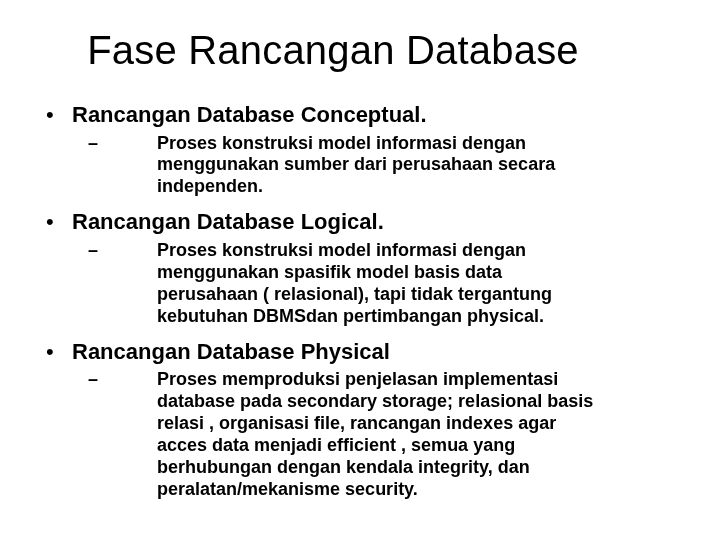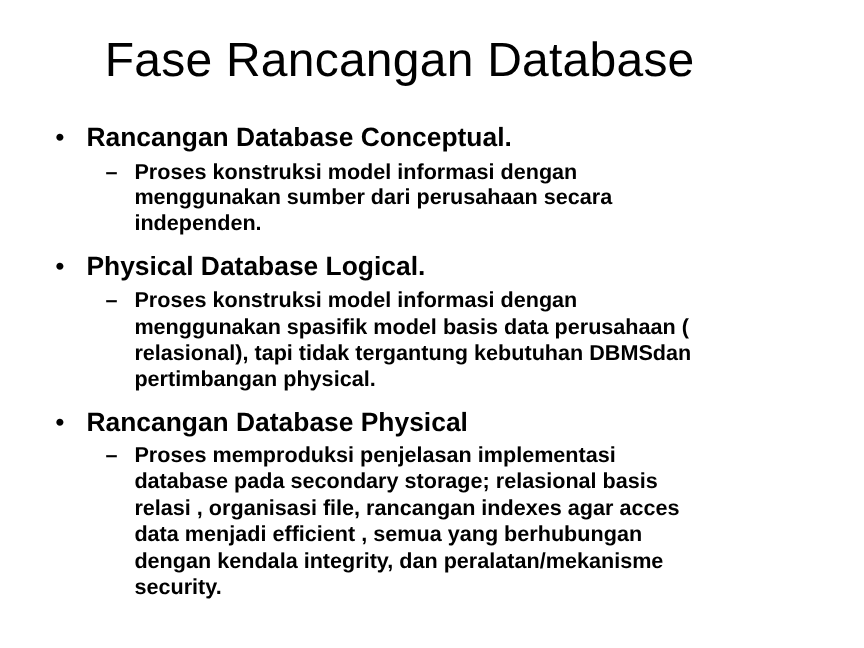--- a/index.html
+++ b/index.html
@@ -63,20 +63,21 @@
     margin-left: 48px;
     margin-bottom: 2px;
   }
   .l2 .dash {
     width: 24px;
     flex: 0 0 24px;
   }
   .l2 .text {
     flex: 1;
     padding-right: 30px;
+    margin-left: 45px;
   }
 </style>
 </head>
 <body>
 
 <div class="slide">
   <h1 class="title">Fase Rancangan Database</h1>
 
   <ul class="top">
 
@@ -89,21 +90,21 @@
         <li class="l2">
           <span class="dash">–</span>
           <span class="text">Proses konstruksi model informasi dengan menggunakan sumber dari perusahaan secara independen.</span>
         </li>
       </ul>
     </li>
 
     <li>
       <div class="l1">
         <span class="bullet">•</span>
-        <span class="text">Physical Database Logical.</span>
+        <span class="text">Rancangan Database Logical.</span>
       </div>
       <ul class="sub">
         <li class="l2">
           <span class="dash">–</span>
           <span class="text">Proses konstruksi model informasi dengan menggunakan spasifik model basis data perusahaan ( relasional), tapi tidak tergantung kebutuhan DBMSdan pertimbangan physical.</span>
         </li>
       </ul>
     </li>
 
     <li>

